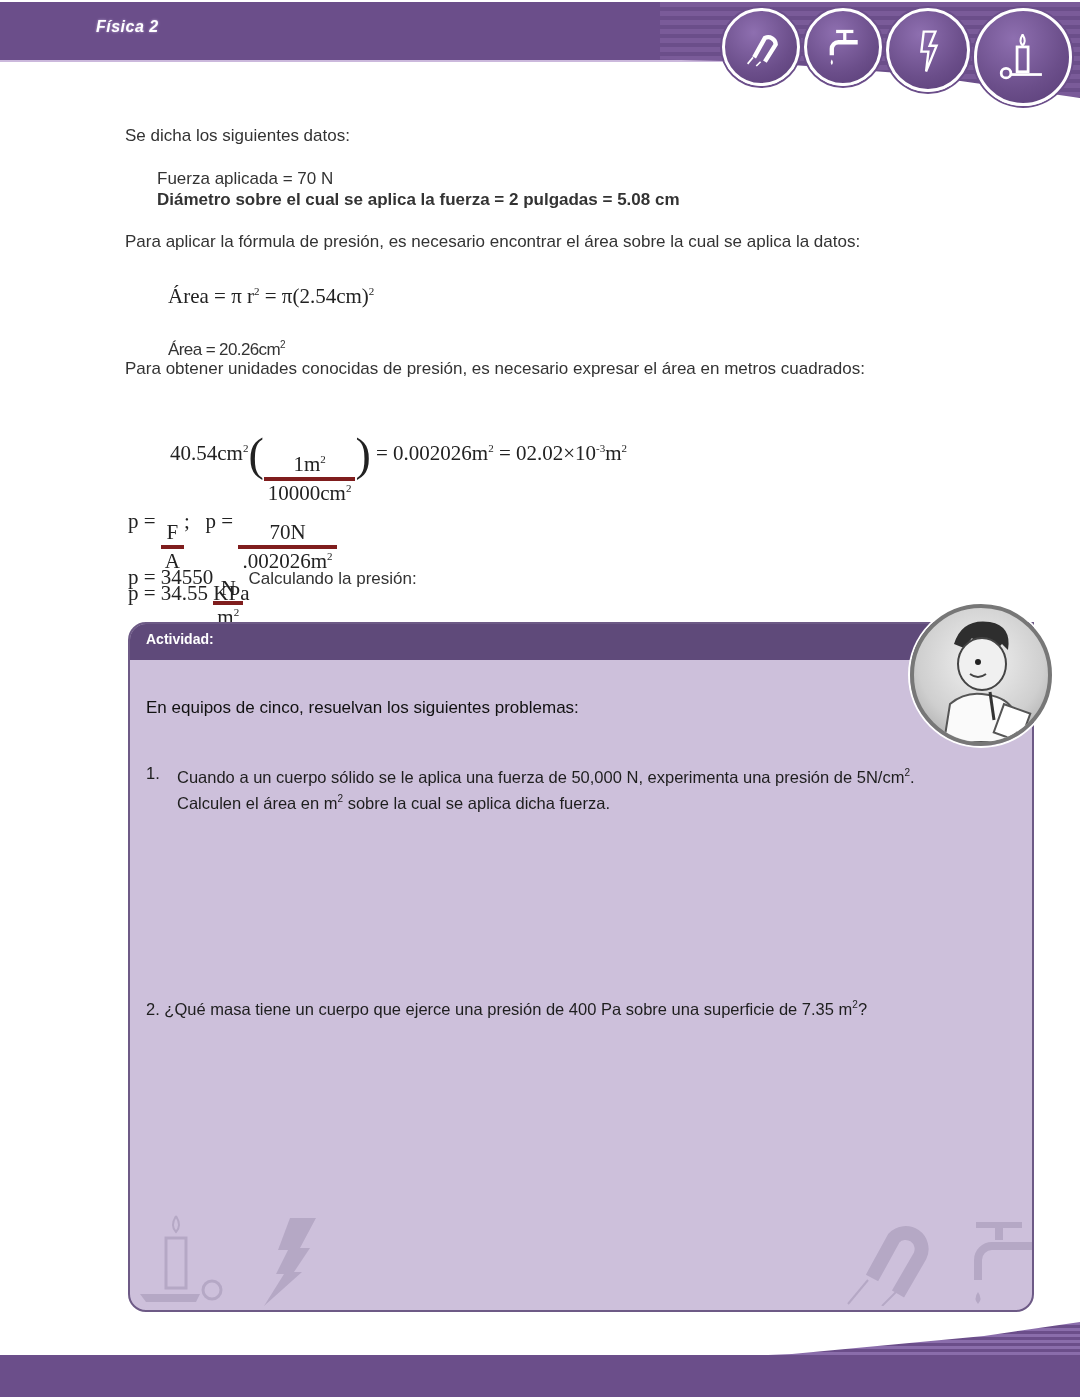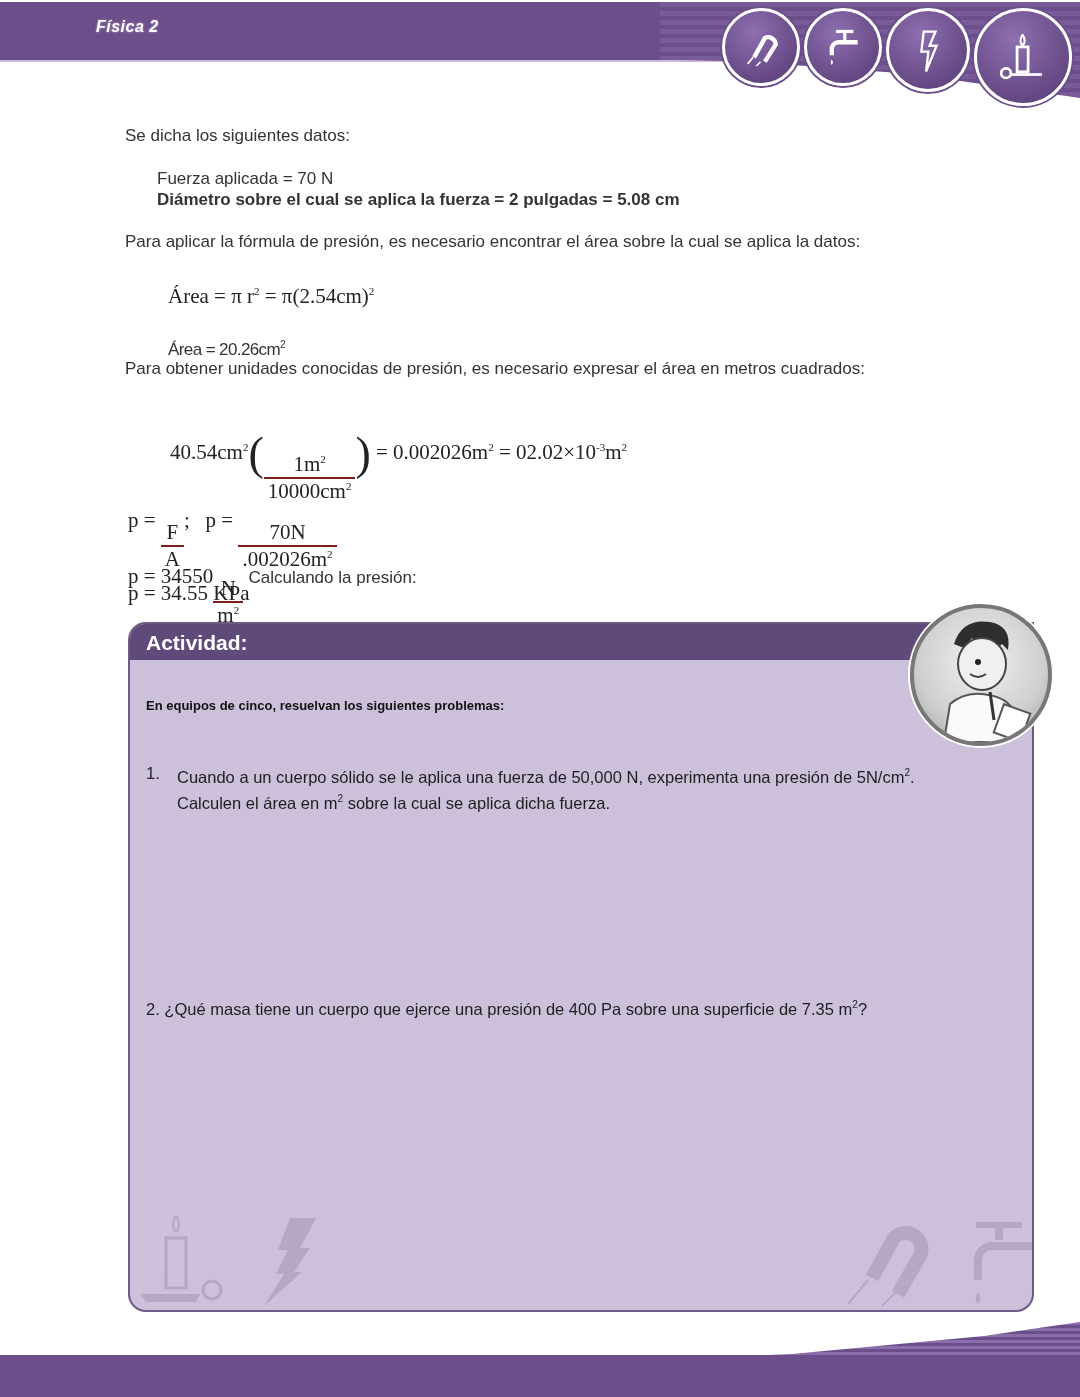--- a/index.html
+++ b/index.html
@@ -26,35 +26,35 @@
     background:radial-gradient(circle at 40% 30%, #8e6fb0 0%, #6b4e8a 60%, #583c76 100%);
     box-shadow:0 0 0 2px #6b4e8a;
     display:flex; align-items:center; justify-content:center;
   }
   .icon-circle svg { width:60%; height:60%; }
   .text { position:absolute; font-size:17px; color:#333; white-space:nowrap; }
   .math { position:absolute; font-family:"Liberation Serif", serif; font-size:21px; color:#222; white-space:nowrap; }
   .math sup { font-size:11px; vertical-align:super; }
   .frac { display:inline-block; vertical-align:middle; text-align:center;margin-top:48px; }
   .frac .num { display:block; padding:0 4px; }
-  .frac .den { display:block; border-top:2px solid #7f1d1d; padding:0 4px; }
+  .frac .den { display:block; border-top:4px solid #7f1d1d; padding:0 4px; }
   .paren { font-size:46px; font-weight:100; vertical-align:middle; line-height:1; }
   .activity {
     position:absolute; left:128px; top:622px; width:902px; height:686px;
     background:#cdc0db; border:2px solid #6d5a86; border-radius:18px 0 18px 18px;
     overflow:hidden;
   }
   .activity-head {
     position:absolute; left:0; top:0; width:100%; height:36px; background:#5f4a7a;
   }
   .activity-title {
-    position:absolute; left:16px; top:7px; font-size:21px; font-weight:bold; color:#fff;
+    position:absolute; left:16px; top:7px; font-size:14px; font-weight:bold; color:#fff;
   }
   .activity-intro {
-    position:absolute; left:16px; top:74px; font-size:13px; font-weight:bold; color:#111;
+    position:absolute; left:16px; top:74px; font-size:17px; font-weight:normal; color:#111;
   }
   .problem {
     position:absolute; left:16px; font-size:16.5px; color:#1e1e1e; line-height:22px;
   }
   .problem sup { font-size:10px; }
   .avatar {
     position:absolute; left:910px; top:604px; width:134px; height:134px; border-radius:50%;
     background:radial-gradient(circle at 50% 40%,#f2f2f2 0%,#cfcfcf 60%,#9a9a9a 100%);
     border:4px solid #777; box-shadow:0 0 0 2px #fff;
     overflow:hidden;

